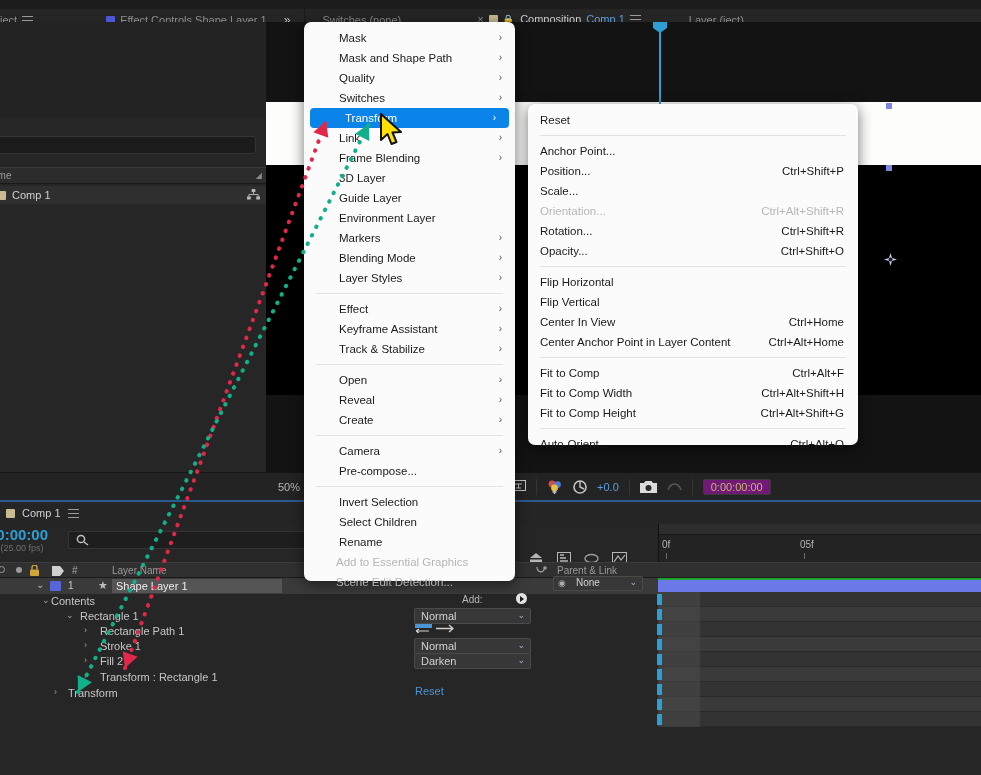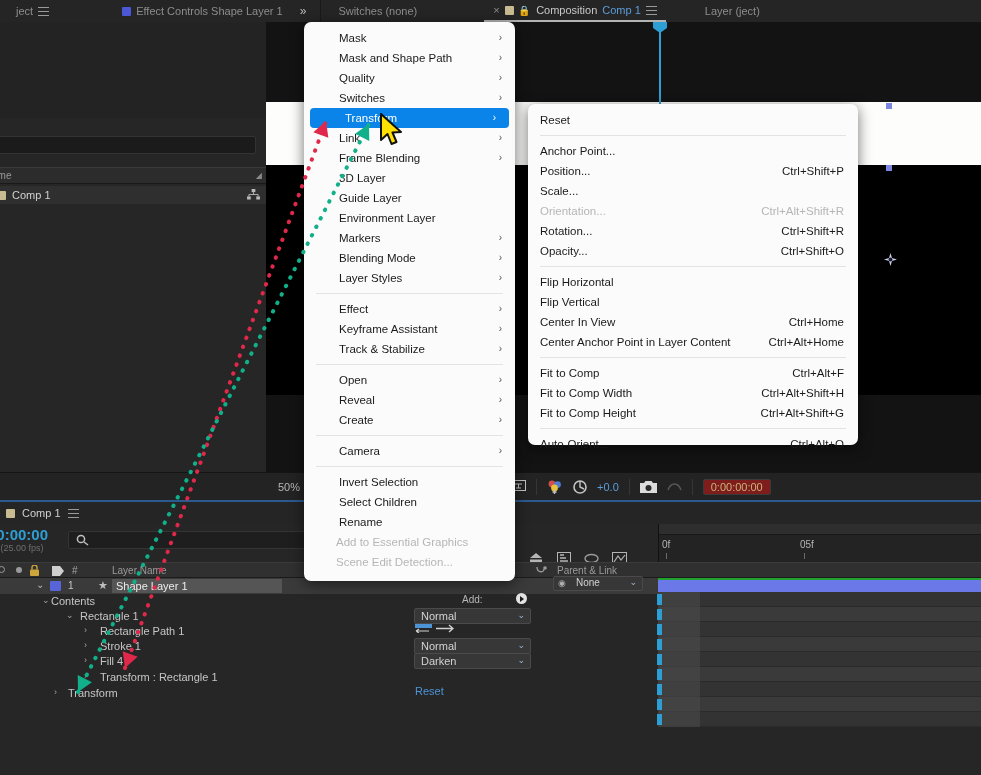--- a/index.html
+++ b/index.html
@@ -6,22 +6,22 @@
   html, body {
     width: 981px; height: 775px;
     background: #1e1e1e;
     font-family: "Liberation Sans", sans-serif;
     overflow: hidden;
   }
   #app { position: relative; width: 981px; height: 775px; background: #1c1c1c; }
 
   
   .tabbar {
-    position: absolute; left: 0; top: 0; width: 981px; height: 22px;
-    background: #252525; display: flex; align-items: center; padding-left: 16px;
+    position: absolute; left: 0; top: 9px; width: 981px; height: 22px;
+    background: #252525; display: flex; align-items: center;
   }
   .tab {
     display: flex; align-items: center; gap: 5px;
     height: 22px; padding: 0 9px; font-size: 11px; color: #8d8d8d;
     white-space: nowrap;
   }
   .tab.active { color: #c8c8c8; }
   .tab.underlined { border-bottom: 2px solid #b4b4b4; }
   .tab .sq { width: 9px; height: 9px; border-radius: 1px; display: inline-block; }
   .sq-blue { background: #4b57d6; }
@@ -69,21 +69,21 @@
   
   .view-toolbar {
     position: absolute; left: 266px; top: 472px; width: 715px; height: 28px;
     background: #232323; border-top: 1px solid #141414;
     display: flex; align-items: center; gap: 10px; padding-left: 10px;
   }
   .zoomlbl { font-size: 11px; color: #b6b6b6; margin-left: 2px; }
   .tb-sep { width: 1px; height: 16px; background: #363636; }
   .plus00 { font-size: 11px; color: #5b9ddb; }
   .tc-box {
-    background: #7f1d1d; border: 1px solid #3a3a3a; border-radius: 2px;
+    background: #701a75; border: 1px solid #3a3a3a; border-radius: 2px;
     font-size: 11px; color: #c9b37a; padding: 1px 7px;
   }
 
   
   .leftbar {
     position: absolute; left: 0; top: 472px; width: 266px; height: 28px;
     background: #232323; border-top: 1px solid #141414;
     display: flex; align-items: center; gap: 9px; padding-left: 4px; flex-direction: column;
   }
   .bpc {
@@ -407,21 +407,21 @@
       <div class="prop-row" style="top: 625px;">
         <span class="tw" style="left: 84px;">›</span>
         <span class="nm" style="left: 100px; color: rgb(198, 198, 198);">Rectangle Path 1</span>
       </div>
       <div class="prop-row" style="top: 640px;">
         <span class="tw" style="left: 84px;">›</span>
         <span class="nm" style="left: 100px; color: rgb(198, 198, 198);">Stroke 1</span>
       </div>
       <div class="prop-row" style="top: 655px;">
         <span class="tw" style="left: 84px;">›</span>
-        <span class="nm" style="left: 100px; color: rgb(198, 198, 198);">Fill 4</span>
+        <span class="nm" style="left: 100px; color: rgb(198, 198, 198);">Fill 2</span>
       </div>
       <div class="prop-row" style="top: 671px;">
         <span class="tw" style="left: 84px;">›</span>
         <span class="nm" style="left: 100px; color: rgb(198, 198, 198);">Transform : Rectangle 1</span>
       </div>
       <div class="prop-row" style="top: 687px;">
         <span class="tw" style="left: 54px;">›</span>
         <span class="nm" style="left: 68px; color: rgb(198, 198, 198);">Transform</span>
       </div>
     </div>
@@ -514,20 +514,21 @@
       <div class="msep"></div>
       <div class="mi"><span>Effect</span><span class="arr">›</span></div>
       <div class="mi"><span>Keyframe Assistant</span><span class="arr">›</span></div>
       <div class="mi"><span>Track &amp; Stabilize</span><span class="arr">›</span></div>
       <div class="msep"></div>
       <div class="mi"><span>Open</span><span class="arr">›</span></div>
       <div class="mi"><span>Reveal</span><span class="arr">›</span></div>
       <div class="mi"><span>Create</span><span class="arr">›</span></div>
       <div class="msep"></div>
       <div class="mi"><span>Camera</span><span class="arr">›</span></div>
+      <div class="mi"><span>Pre-compose...</span></div>
       <div class="msep"></div>
       <div class="mi"><span>Invert Selection</span></div>
       <div class="mi"><span>Select Children</span></div>
       <div class="mi"><span>Rename</span></div>
       <div class="mi dis"><span>Add to Essential Graphics</span></div>
       <div class="mi dis"><span>Scene Edit Detection...</span></div>
     </div>
 
   <div class="submenu" id="submenu">
       <div class="si"><span>Reset</span></div>

